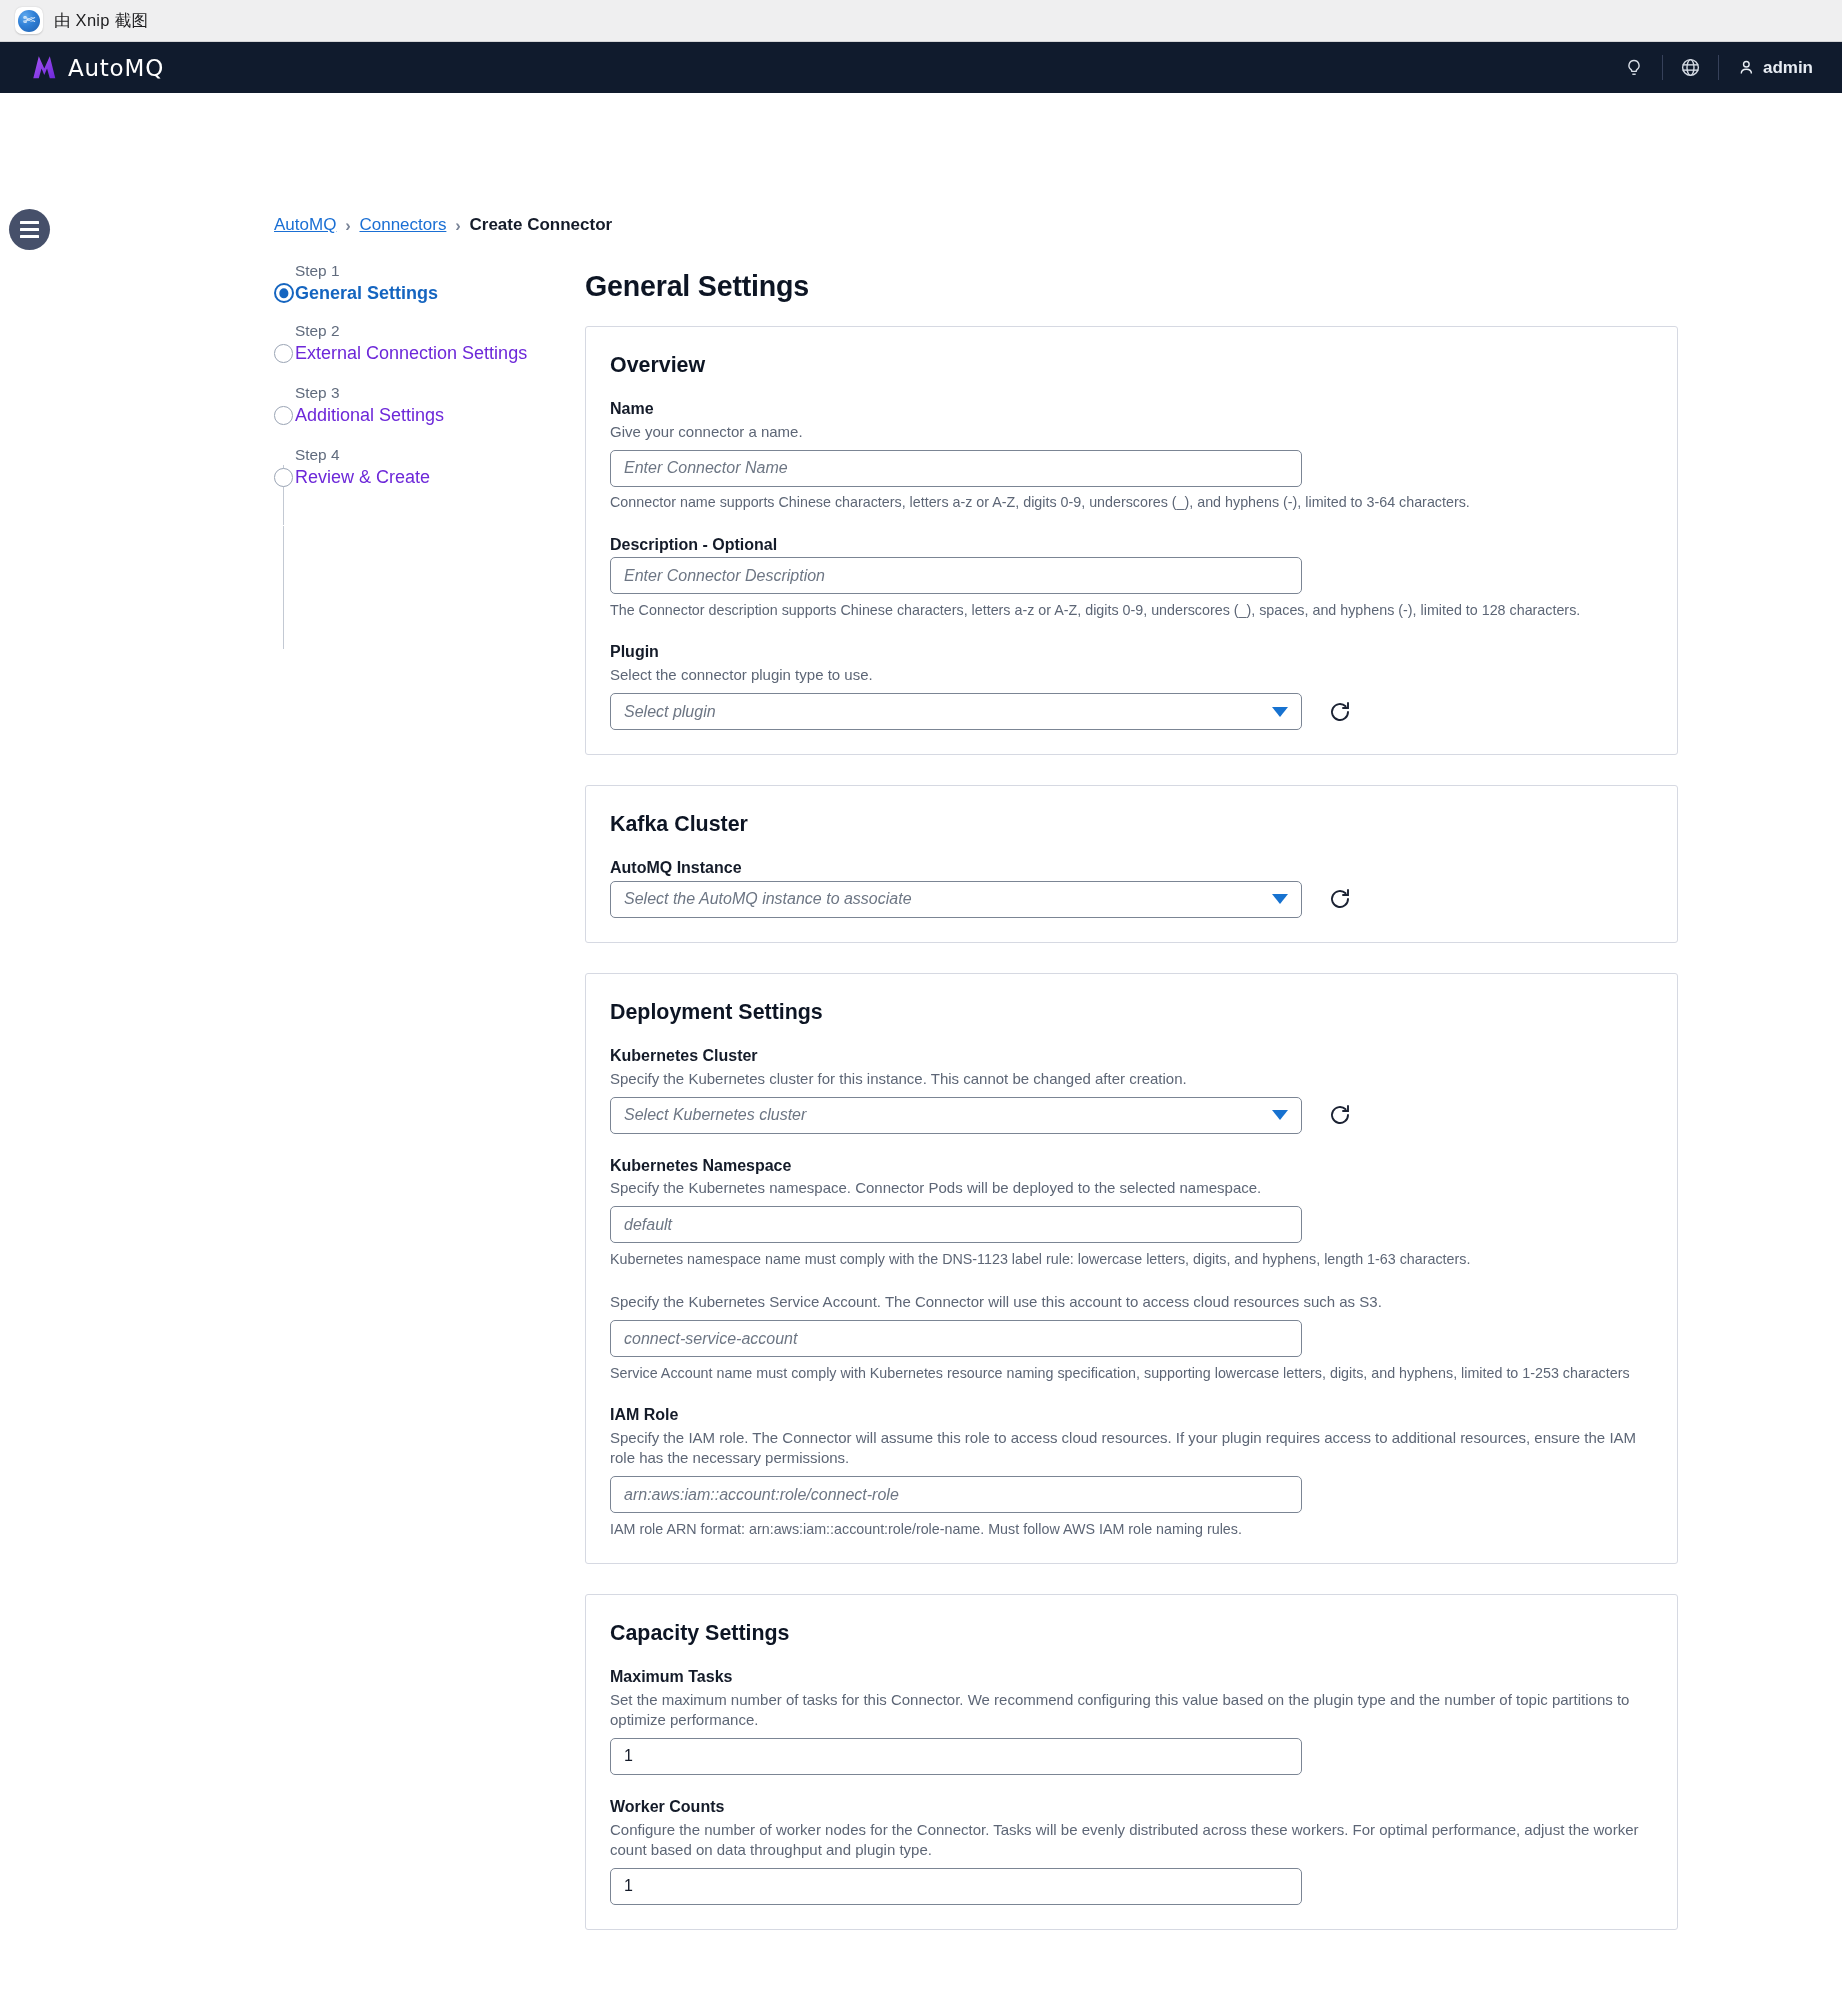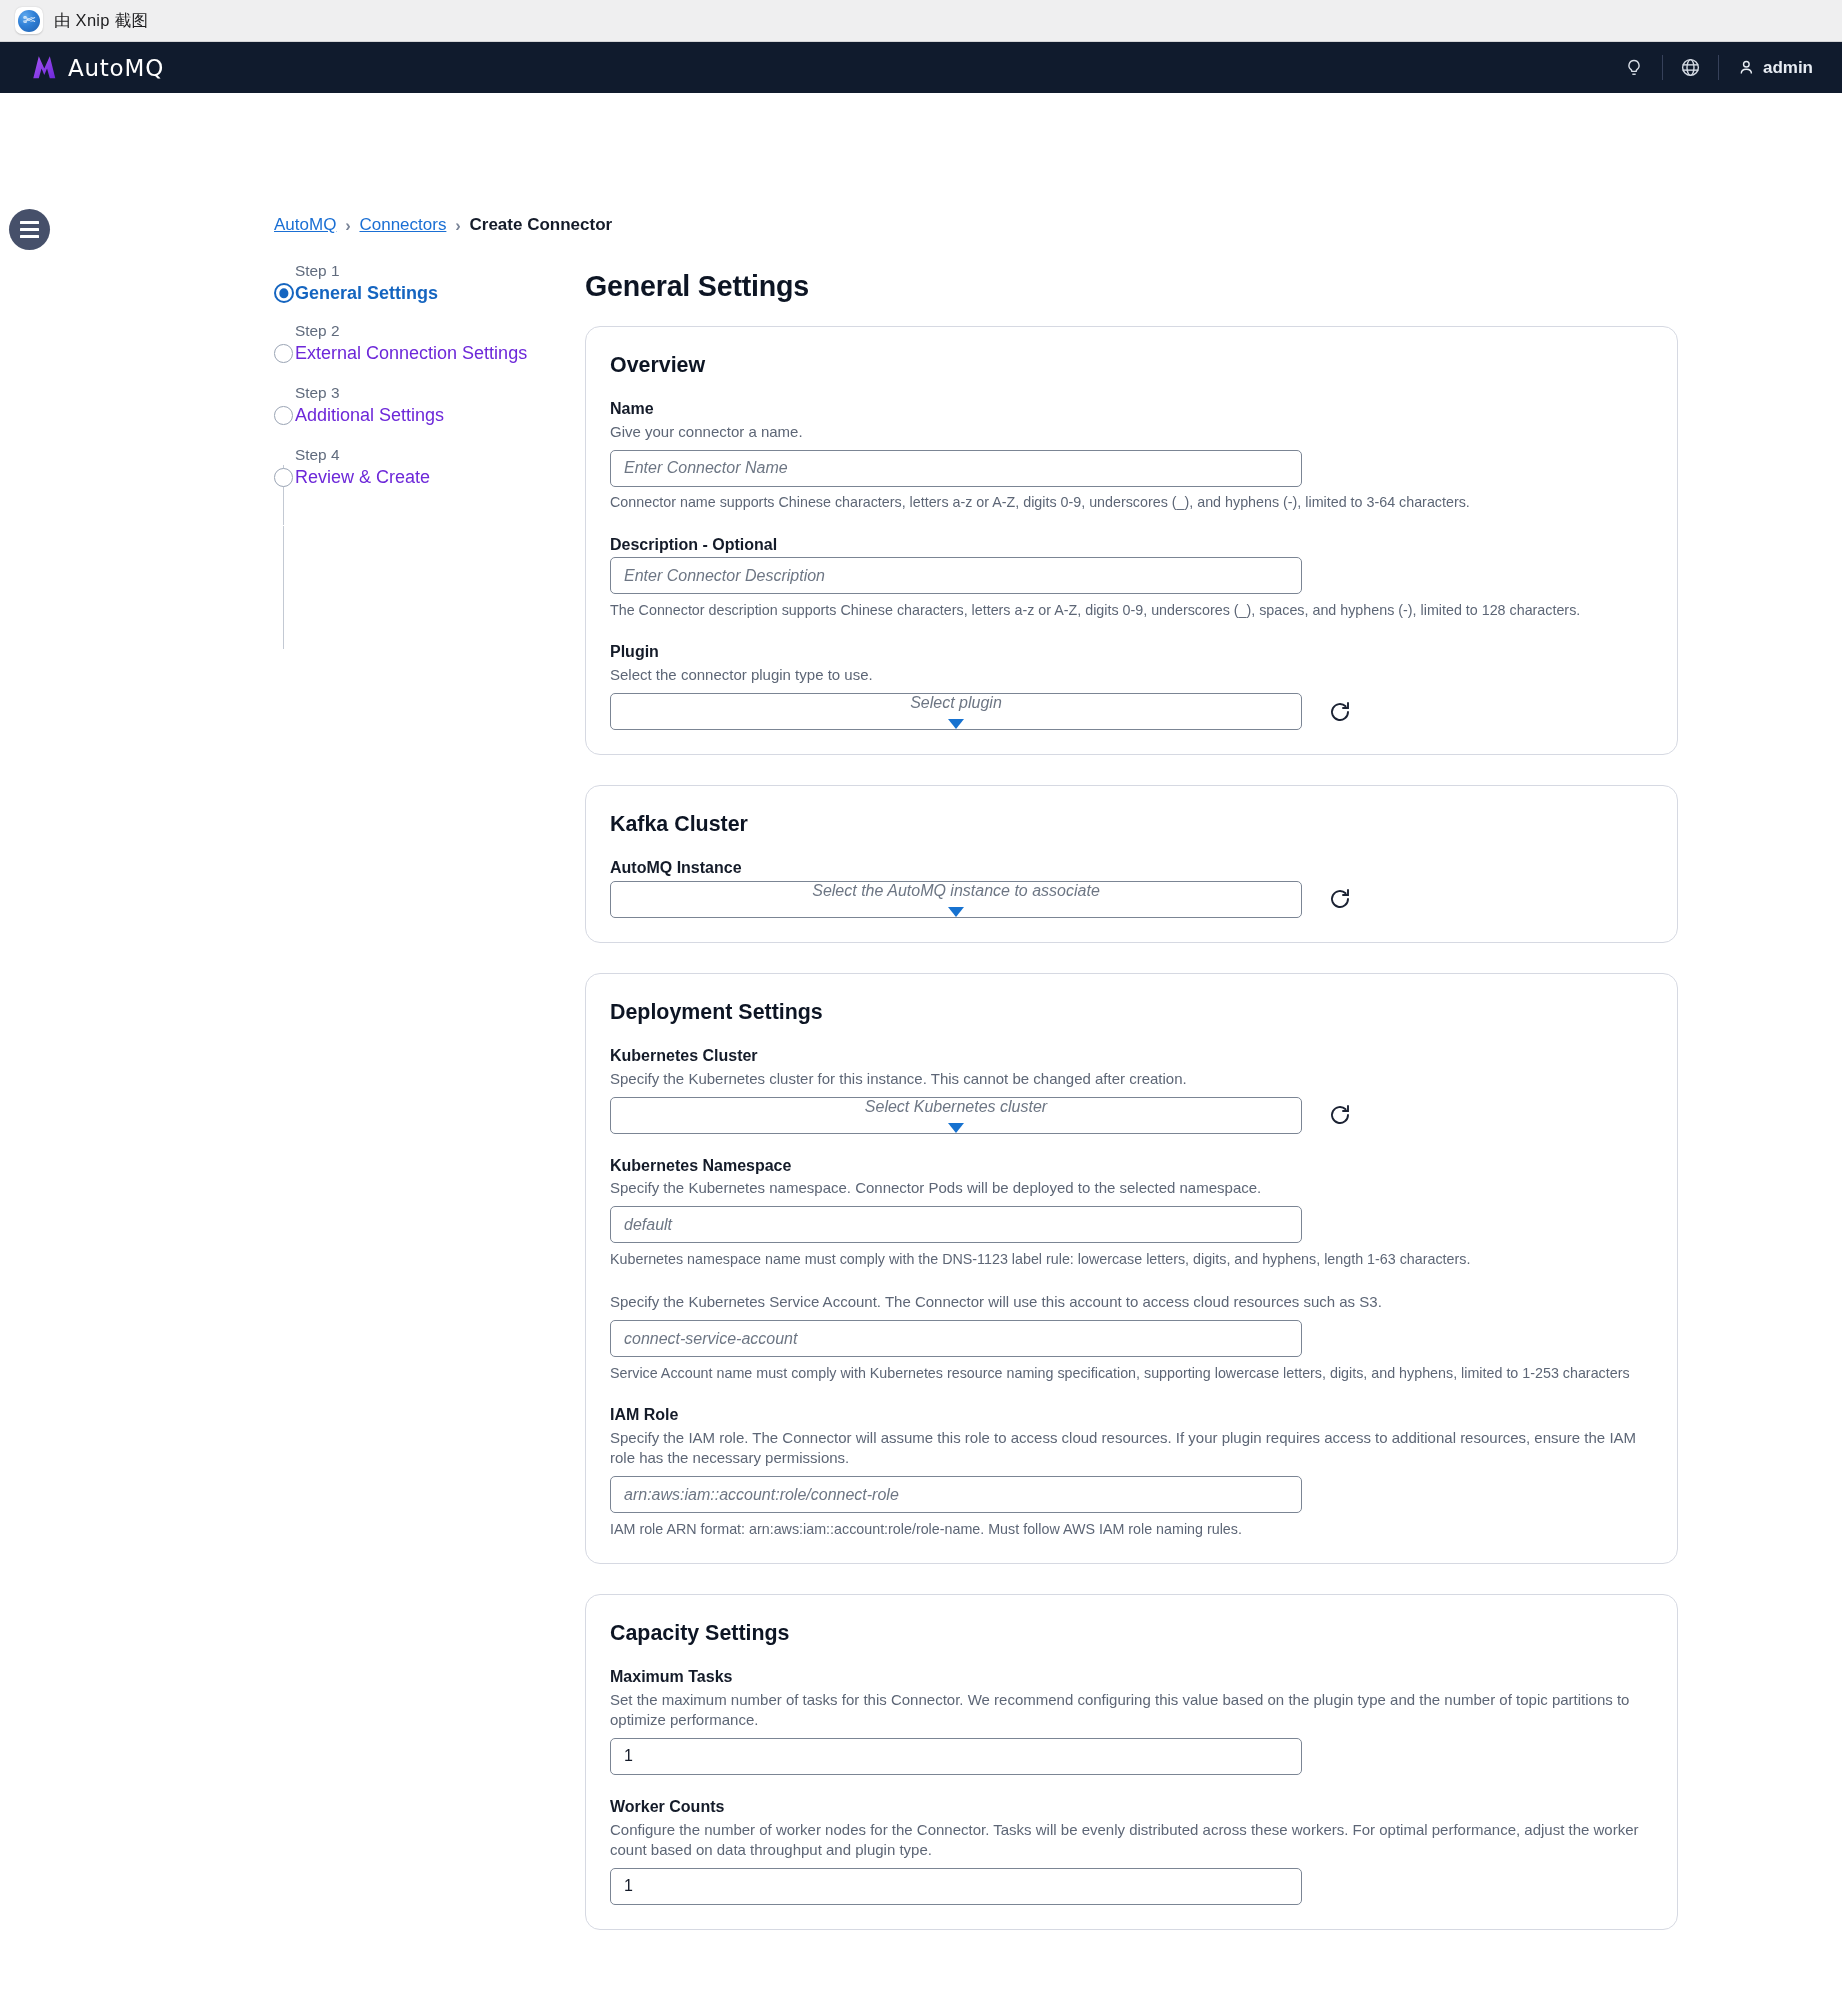--- a/index.html
+++ b/index.html
@@ -127,21 +127,21 @@
   }
   .page-title {
     font-size: 28.6px;
     font-weight: bold;
     color: #0d1524;
     margin-bottom: 23px;
     letter-spacing: -0.2px;
   }
   .card {
     border: 0.5px solid #d6d9e2;
-    border-radius: 15px;
+    border-radius: 3px;
     background: #fff;
     padding: 26px 24px 24px 24px;
     margin-bottom: 30px;
   }
   .card-title {
     font-size: 21.4px;
     font-weight: bold;
     color: #0d1524;
     margin-bottom: 22px;
   }
@@ -182,21 +182,21 @@
   .text-input.placeholder { color: #6d7684; font-style: italic; }
   .select {
     width: 692px;
     height: 37px;
     border: 1.1px solid #7b8594;
     border-radius: 5px;
     background: #fff;
     font-size: 16px;
     color: #141b29;
     padding: 0 13px;
-    display: flex; align-items: center; justify-content: space-between; flex-direction: column;
+    display: flex; align-items: center; justify-content: space-between;
   }
   .select.placeholder .select-value { color: #6d7684; font-style: italic; }
   .caret {
     width: 0; height: 0;
     border-left: 8.2px solid transparent;
     border-right: 8.2px solid transparent;
     border-top: 10.4px solid #1772d0;
   }
   .refresh-icon { width: 24px; height: 24px; flex: none; }
 </style>

